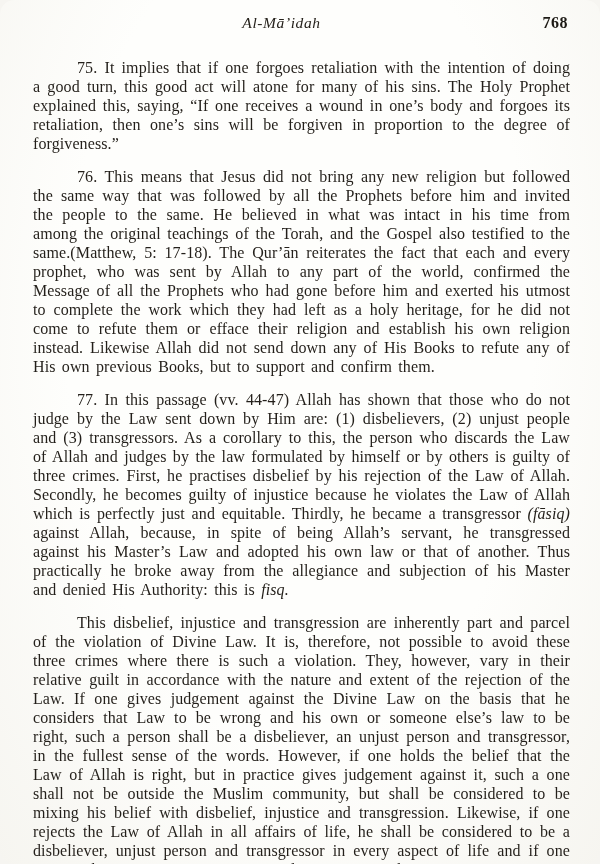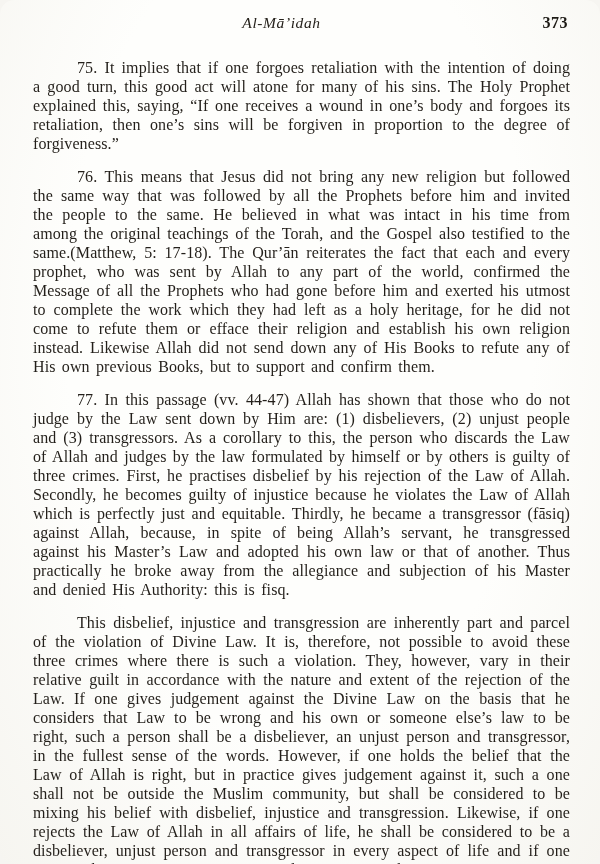--- a/index.html
+++ b/index.html
@@ -44,30 +44,30 @@
     font-size: 16px;
     line-height: 19px;
     text-align: justify;
     text-indent: 44px;
     word-spacing: 2.2px;
     letter-spacing: 0.1px;
     margin-bottom: 14px;
     color: #231f1a;
   }
   .body-text p:last-child { margin-bottom: 0; }
-  .it { }
+  .it { font-style: italic; }
 </style>
 </head>
 <body>
 
 <div class="page">
 
   <div class="page-header">
     <div class="chapter-title">Al-Mā’idah</div>
-    <div class="page-number">373</div>
+    <div class="page-number">768</div>
   </div>
 
   <div class="body-text">
 
     <p>75.  It implies that if one forgoes retaliation with the intention of doing a good turn, this good act will atone for many of his sins. The Holy Prophet explained this, saying, “If one receives a wound in one’s body and forgoes its retaliation, then one’s sins will be forgiven in proportion to the degree of forgiveness.”</p>
 
     <p>76.  This means that Jesus did not bring any new religion but followed the same way that was followed by all the Prophets before him and invited the people to the same. He believed in what was intact in his time from among the original teachings of the Torah, and the Gospel also testified to the same.(Matthew, 5: 17-18). The Qur’ān reiterates the fact that each and every prophet, who was sent by Allah to any part of the world, confirmed the Message of all the Prophets who had gone before him and exerted his utmost to complete the work which they had left as a holy heritage, for he did not come to refute them or efface their religion and establish his own religion instead. Likewise Allah did not send down any of His Books to refute any of His own previous Books, but to support and confirm them.</p>
 
     <p><span>77.  In this passage (vv. 44-47) Allah has shown that those who do not judge by the Law sent down by Him are: (1) disbelievers, (2) unjust people and (3) transgressors. As a corollary to this, the person who discards the Law of Allah and judges by the law formulated by himself or by others is guilty of three crimes. First, he practises disbelief by his rejection of the Law of Allah. Secondly, he becomes guilty of injustice because he violates the Law of Allah which is perfectly just and equitable. Thirdly, he became a transgressor </span><span class="it">(fāsiq)</span><span> against Allah, because, in spite of being Allah’s servant, he transgressed against his Master’s Law and adopted his own law or that of another. Thus practically he broke away from the allegiance and subjection of his Master and denied His Authority: this is </span><span class="it">fisq.</span></p>
 

